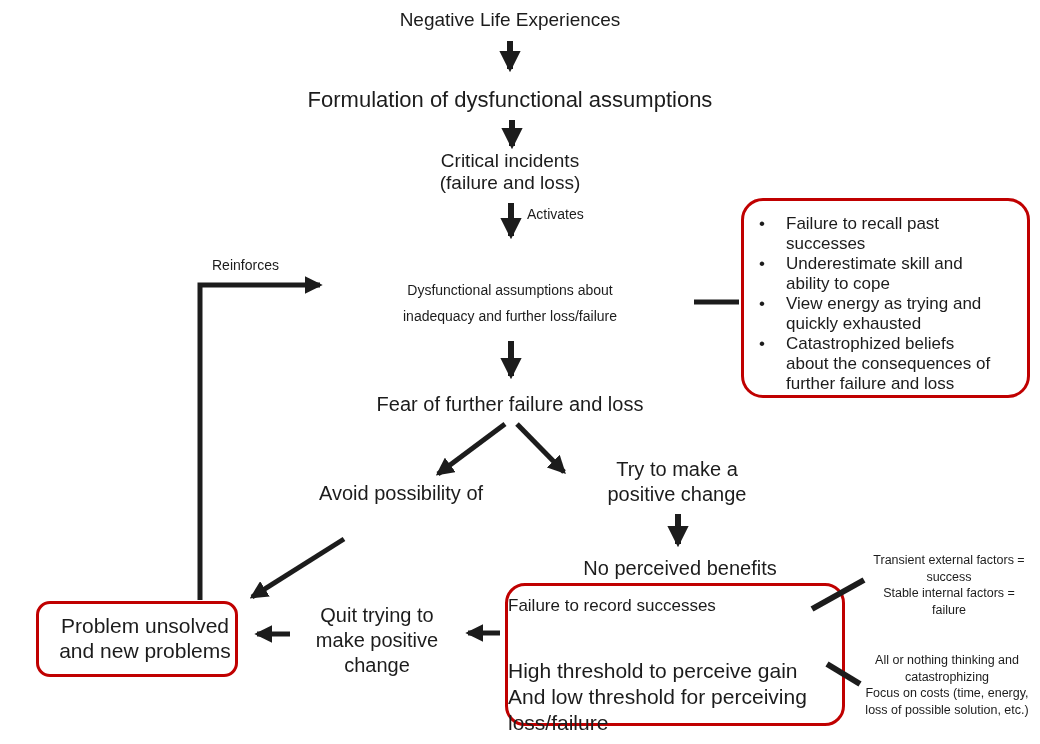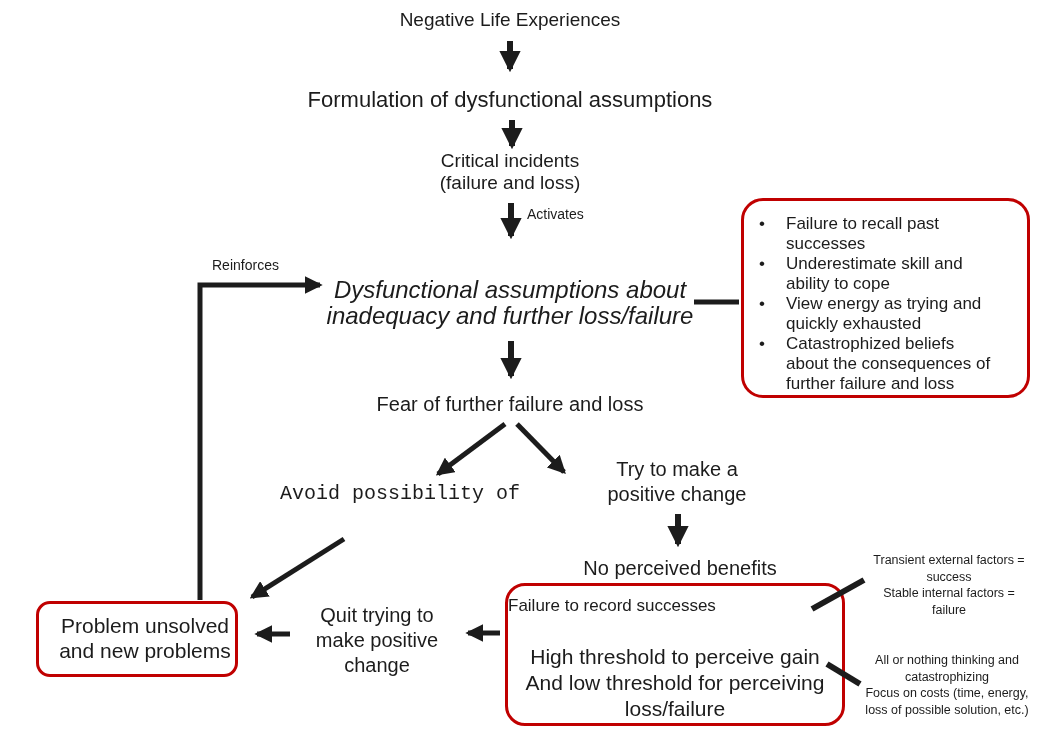--- a/index.html
+++ b/index.html
@@ -8,31 +8,31 @@
     position:relative; width:1040px; height:744px; background:#ffffff;
     font-family:"Liberation Sans", sans-serif; color:var(--ink); overflow:hidden;
   }
   .arrows { position:absolute; left:0; top:0; z-index:2; }
   .arrows * { stroke:var(--ink); fill:none; }
   .arrows .head { fill:var(--ink); stroke:none; }
   .t { position:absolute; text-align:center; z-index:3; }
   .redbox { position:absolute; border:3px solid var(--red); border-radius:20px; background:transparent; z-index:1; box-sizing:border-box; }
   .s19 { font-size:19px; line-height:22px; }
   .s22 { font-size:22px; line-height:26px; }
-  .s21 { font-size:24px; line-height:26px;font-style:italic; }
+  .s21 { font-size:14px; line-height:26px; }
   .s20 { font-size:20px; line-height:25px; }
   .s14 { font-size:14px; line-height:16px; }
   .note { font-size:12.5px; line-height:16.5px; }
   .nowrap { white-space:nowrap; }
   .bullets { padding:13px 6px 0 15px; font-size:17px; line-height:20px; text-align:left; }
   .bitem { display:flex; }
   .bglyph { width:27px; flex:0 0 27px; }
   .problem-text { padding-top:9px; font-size:21px; line-height:25px; text-align:center;margin-left:16px; }
   .record-head { padding-top:7px; font-size:17px; line-height:25px; text-align:left; }
-  .record-body { margin-top:26px; font-size:21px; line-height:26px; text-align:center; }
+  .record-body { margin-top:40px; font-size:21px; line-height:26px; text-align:left; }
 </style>
 </head>
 <body>
 
 <div class="canvas">
 
   <svg class="arrows" width="1040" height="744" viewBox="0 0 1040 744">
     <defs>
       <marker id="ah" viewBox="0 0 10 10" refX="8.5" refY="5" markerWidth="3.6" markerHeight="3.6" orient="auto-start-reverse">
         <path class="head" d="M0,0 L10,5 L0,10 Z"></path>
@@ -73,21 +73,21 @@
 
   <div class="t s21" style="left:310px; top:277px; width:400px;">
     <div class="nowrap">Dysfunctional assumptions about</div>
     <div class="nowrap">inadequacy and further loss/failure</div>
   </div>
 
   <div class="t s20" style="left:360px; top:392px; width:300px;">
     <div>Fear of further failure and loss</div>
   </div>
 
-  <div class="t s20" style="left:280px; top:481px; width:210px;font-family:Liberation Mono, monospace;">
+  <div class="t s20" style="left:296px; top:481px; width:210px;">
     <div class="nowrap">Avoid possibility of</div>
   </div>
 
   <div class="t s20" style="left:597px; top:457px; width:160px;">
     <div class="nowrap">Try to make a</div>
     <div class="nowrap">positive change</div>
   </div>
 
   <div class="t s20" style="left:570px; top:556px; width:220px;">
     <div class="nowrap">No perceived benefits</div>

